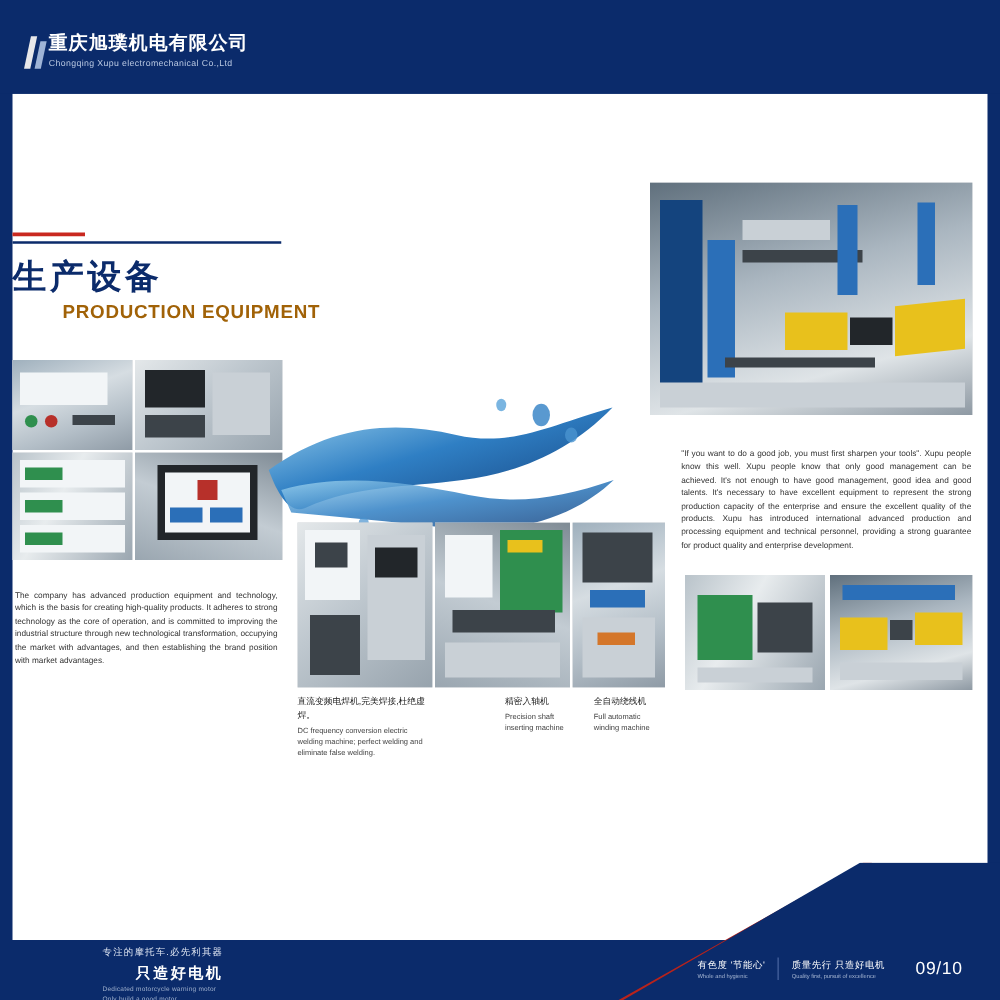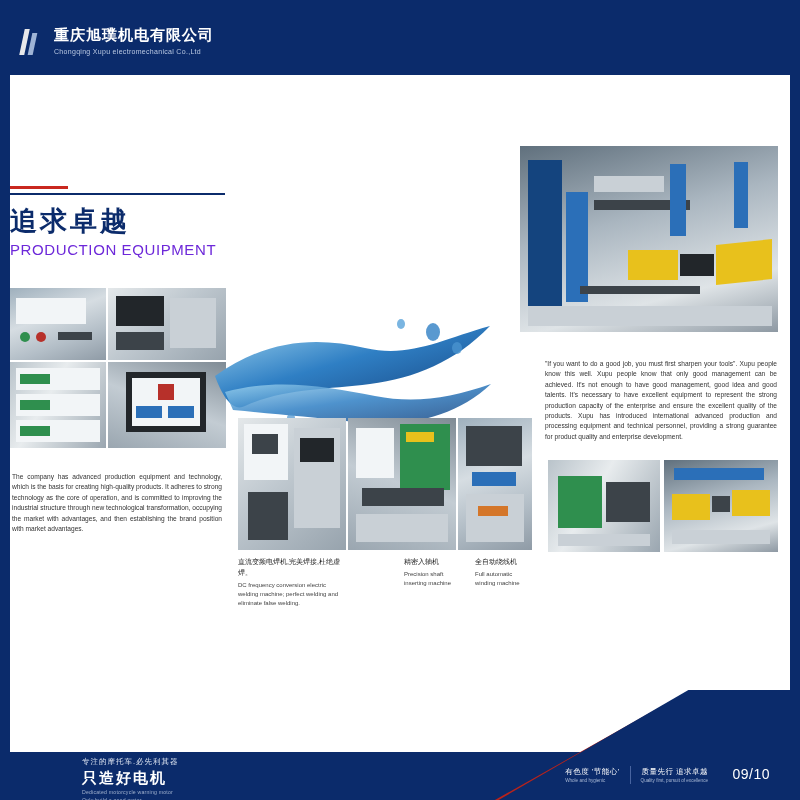--- a/index.html
+++ b/index.html
@@ -27,21 +27,21 @@
   .header-band {
     position: absolute; left: 0; top: 0; width: 800px; height: 75px;
     background: #0b2b6b;
   }
   .header-band:after {
     content: ""; position: absolute; left: 0; bottom: 0; width: 800px; height: 3px;
     background: #0b2b6b;
   }
   .header-logo {
     position: absolute; left: 22px; top: 26px;
-    display: flex; align-items: flex-end; gap: 16px;
+    display: flex; align-items: flex-end; gap: 1px;
   }
   .logo-mark {
     width: 16px; height: 28px; position: relative; margin-top: 2px;
   }
   .logo-mark .bar1 {
     position: absolute; left: 0; top: 0; width: 5px; height: 26px;
     background: #e8e8ea; transform: skewX(-12deg);
   }
   .logo-mark .bar2 {
     position: absolute; left: 8px; top: 4px; width: 5px; height: 22px;
@@ -63,22 +63,22 @@
     width: 58px; height: 3px; background: #c9281f; margin-left: 0; margin-bottom: 4px;
   }
   .headline .rule-blue {
     width: 215px; height: 2px; background: #0b2b6b; margin-bottom: 10px;
   }
   .headline h1 {
     font-size: 27px; color: #0b2b6b; letter-spacing: 3px; line-height: 32px;
     font-weight: bold;
   }
   .headline h2 {
-    font-size: 15px; color: #6d28d9; letter-spacing: .6px; line-height: 22px;
-    margin-top: 2px; font-weight: normal;
+    font-size: 15px; color: #a16207; letter-spacing: .6px; line-height: 22px;
+    margin-top: 2px; font-weight: bold; padding-left: 40px;
   }
   
   .photo {
     position: absolute; overflow: hidden; background: #cfd4d8;
   }
   .photo .ph-inner { position: absolute; inset: 0; }
   
   .mimg-a { background:
       linear-gradient(160deg, #9fb0bd 0%, #d6dde2 40%, #b3bec7 70%, #8f9ba6 100%); }
   .mimg-b { background:
@@ -127,32 +127,32 @@
   }
   .footer-diag-red {
     position: absolute; left: 486px; top: 690px; width: 330px; height: 115px;
     background: #b9231b;
     clip-path: polygon(62% 0%, 64.2% 0%, 2.2% 100%, 0% 100%);
   }
   .footer-left {
     position: absolute; left: 82px; top: 756px; color: #ffffff;
   }
   .footer-left .f-cn-sm { font-size: 7.5px; letter-spacing: 1px; line-height: 12px; color:#dfe6f2;}
-  .footer-left .f-cn-lg { font-size: 15px; letter-spacing: 2px; line-height: 20px; font-weight: bold; }
+  .footer-left .f-cn-lg { font-size: 12px; letter-spacing: 2px; line-height: 20px; font-weight: bold; text-align: right; }
   .footer-left .f-en { font-size: 5.2px; letter-spacing: .2px; line-height: 8px; color:#9fb0cd; }
   .footer-left .f-en2 { font-size: 5.2px; letter-spacing: .2px; line-height: 8px; color:#9fb0cd; }
   .footer-site {
     position: absolute; left: 311px; top: 763px;
     font-size: 23px; font-weight: bold; color: #c9271d; letter-spacing: .5px;
     font-family: "Liberation Sans", sans-serif;
   }
   .footer-tags {
     position: absolute; right: 92px; top: 766px; display: flex; gap: 10px; align-items: center;
   }
-  .footer-tags .tag-cn { font-size: 7.5px; color: #ffffff; line-height: 11px; letter-spacing:.5px;text-align:right;}
+  .footer-tags .tag-cn { font-size: 7.5px; color: #ffffff; line-height: 11px; letter-spacing:.5px;}
   .footer-tags .tag-en { font-size: 4.6px; color: #a8b8d4; line-height: 7px; }
   .footer-page {
     position: absolute; right: 30px; top: 766px;
     font-size: 14px; color: #ffffff; letter-spacing: .5px;
   }
   .tag-sep { width: 1px; height: 18px; background: #4864a0; }
 </style>
 </head>
 <body>
 
@@ -169,21 +169,21 @@
     </div>
     <div>
       <div class="logo-text-cn">重庆旭璞机电有限公司</div>
       <div class="logo-text-en">Chongqing Xupu electromechanical Co.,Ltd</div>
     </div>
   </div>
 
   <div class="headline">
     <div class="rule-red"></div>
     <div class="rule-blue"></div>
-    <h1>追求卓越</h1>
+    <h1>生产设备</h1>
     <h2>PRODUCTION EQUIPMENT</h2>
   </div>
 
   <div class="photo" style="left:520px; top:146px; width:258px; height:186px;">
     <div class="ph-inner mimg-e"></div>
     <div class="ov dblue" style="left:8px; top:14px; width:34px; height:150px;"></div>
     <div class="ov blue" style="left:46px; top:46px; width:22px; height:110px;"></div>
     <div class="ov silver" style="left:74px; top:30px; width:70px; height:16px;"></div>
     <div class="ov dark" style="left:74px; top:54px; width:96px; height:10px;"></div>
     <div class="ov yellow" style="left:196px; top:96px; width:56px; height:40px; transform:skewY(-6deg);"></div>
@@ -321,20 +321,20 @@
   </div>
 
 
   <div class="footer-tags">
     <div>
       <div class="tag-cn">有色度 '节能心'</div>
       <div class="tag-en">Whole and hygienic</div>
     </div>
     <div class="tag-sep"></div>
     <div>
-      <div class="tag-cn">质量先行 追求卓越</div>
+      <div class="tag-cn">质量先行 只造好电机</div>
       <div class="tag-en">Quality first, pursuit of excellence</div>
     </div>
   </div>
 
   <div class="footer-page">09/10</div>
 
 </div>
 
 </body></html>

